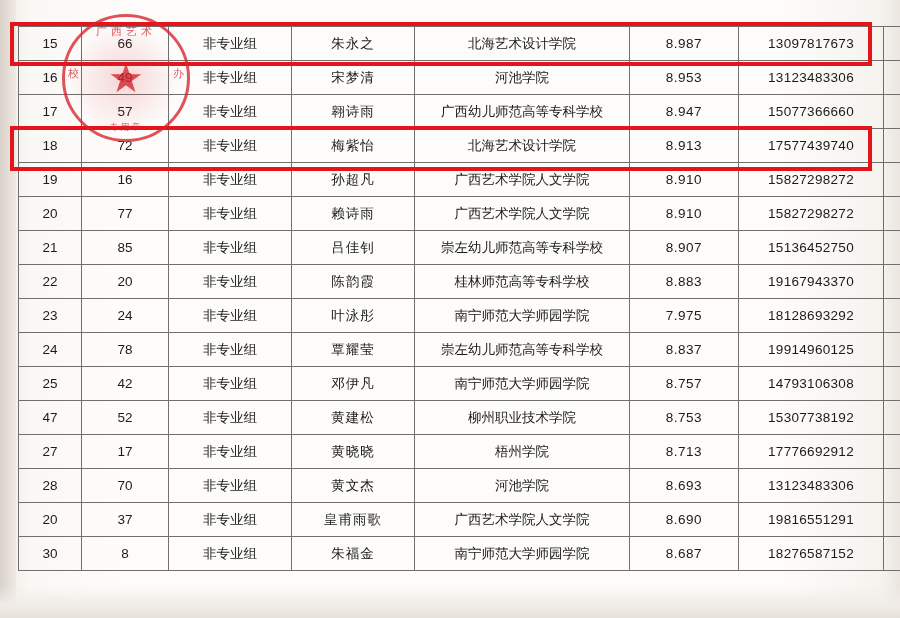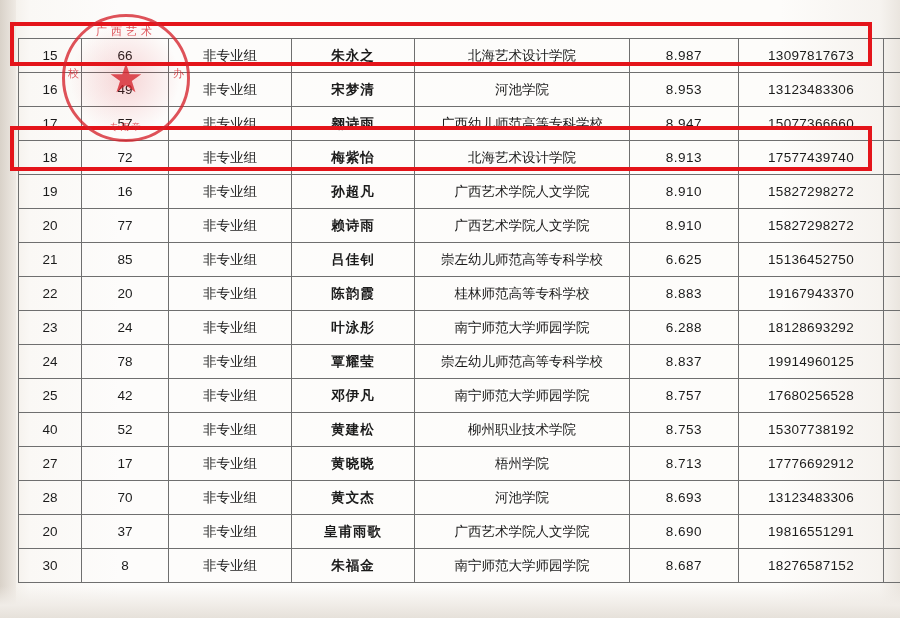--- a/index.html
+++ b/index.html
@@ -36,21 +36,21 @@
   }
   #bottom-edge {
     position: absolute;
     left: 0; bottom: 0;
     width: 900px; height: 32px;
     background: linear-gradient(180deg, rgba(245,242,238,0) 0%, #f0ece7 60%, #e6e1da 100%);
   }
   #table-wrap {
     position: absolute;
     left: 18px;
-    top: 38px;
+    top: 26px;
     width: 848px;
   }
   table.grid {
     border-collapse: collapse;
     width: 848px;
     table-layout: fixed;
   }
   table.grid td {
     border: 1px solid #6f6f6f;
     height: 33px;
@@ -60,21 +60,21 @@
     color: #1b1b1b;
     font-family: "Liberation Sans", sans-serif;
     background: transparent;
     padding: 0 2px;
     white-space: nowrap;
     overflow: hidden;
   }
   td.c-rank   { width: 58px; }
   td.c-num    { width: 82px; }
   td.c-group  { width: 118px; }
-  td.c-name   { width: 118px; font-weight: 700; letter-spacing: 1px; }
+  td.c-name   { width: 118px; font-weight: 400; letter-spacing: 1px; }
   td.c-school { width: 210px; }
   td.c-score  { width: 104px; letter-spacing: .5px; }
   td.c-phone  { width: 140px; letter-spacing: .3px; }
   td.c-award  { width: 90px; }
   td.cn { font-size: 14px; }
   .num-cell { font-size: 13px; color: #222; }
 
   
   .hl-box {
     position: absolute;
@@ -208,66 +208,66 @@
             <td class="c-score num-cell">8.910</td>
             <td class="c-phone num-cell">15827298272</td>
             <td class="c-award cn">二等奖</td>
           </tr>
           <tr>
             <td class="c-rank num-cell">21</td>
             <td class="c-num num-cell">85</td>
             <td class="c-group cn">非专业组</td>
             <td class="c-name cn">吕佳钊</td>
             <td class="c-school cn">崇左幼儿师范高等专科学校</td>
-            <td class="c-score num-cell">6.625</td>
+            <td class="c-score num-cell">8.907</td>
             <td class="c-phone num-cell">15136452750</td>
             <td class="c-award cn">二等奖</td>
           </tr>
           <tr>
             <td class="c-rank num-cell">22</td>
             <td class="c-num num-cell">20</td>
             <td class="c-group cn">非专业组</td>
             <td class="c-name cn">陈韵霞</td>
             <td class="c-school cn">桂林师范高等专科学校</td>
             <td class="c-score num-cell">8.883</td>
             <td class="c-phone num-cell">19167943370</td>
             <td class="c-award cn">二等奖</td>
           </tr>
           <tr>
             <td class="c-rank num-cell">23</td>
             <td class="c-num num-cell">24</td>
             <td class="c-group cn">非专业组</td>
             <td class="c-name cn">叶泳彤</td>
             <td class="c-school cn">南宁师范大学师园学院</td>
-            <td class="c-score num-cell">6.288</td>
+            <td class="c-score num-cell">7.975</td>
             <td class="c-phone num-cell">18128693292</td>
             <td class="c-award cn">三等奖</td>
           </tr>
           <tr>
             <td class="c-rank num-cell">24</td>
             <td class="c-num num-cell">78</td>
             <td class="c-group cn">非专业组</td>
             <td class="c-name cn">覃耀莹</td>
             <td class="c-school cn">崇左幼儿师范高等专科学校</td>
             <td class="c-score num-cell">8.837</td>
             <td class="c-phone num-cell">19914960125</td>
             <td class="c-award cn">三等奖</td>
           </tr>
           <tr>
             <td class="c-rank num-cell">25</td>
             <td class="c-num num-cell">42</td>
             <td class="c-group cn">非专业组</td>
             <td class="c-name cn">邓伊凡</td>
             <td class="c-school cn">南宁师范大学师园学院</td>
             <td class="c-score num-cell">8.757</td>
-            <td class="c-phone num-cell">17680256528</td>
-            <td class="c-award cn">三等奖</td>
-          </tr>
-          <tr>
-            <td class="c-rank num-cell">40</td>
+            <td class="c-phone num-cell">14793106308</td>
+            <td class="c-award cn">三等奖</td>
+          </tr>
+          <tr>
+            <td class="c-rank num-cell">47</td>
             <td class="c-num num-cell">52</td>
             <td class="c-group cn">非专业组</td>
             <td class="c-name cn">黄建松</td>
             <td class="c-school cn">柳州职业技术学院</td>
             <td class="c-score num-cell">8.753</td>
             <td class="c-phone num-cell">15307738192</td>
             <td class="c-award cn">三等奖</td>
           </tr>
           <tr>
             <td class="c-rank num-cell">27</td>

